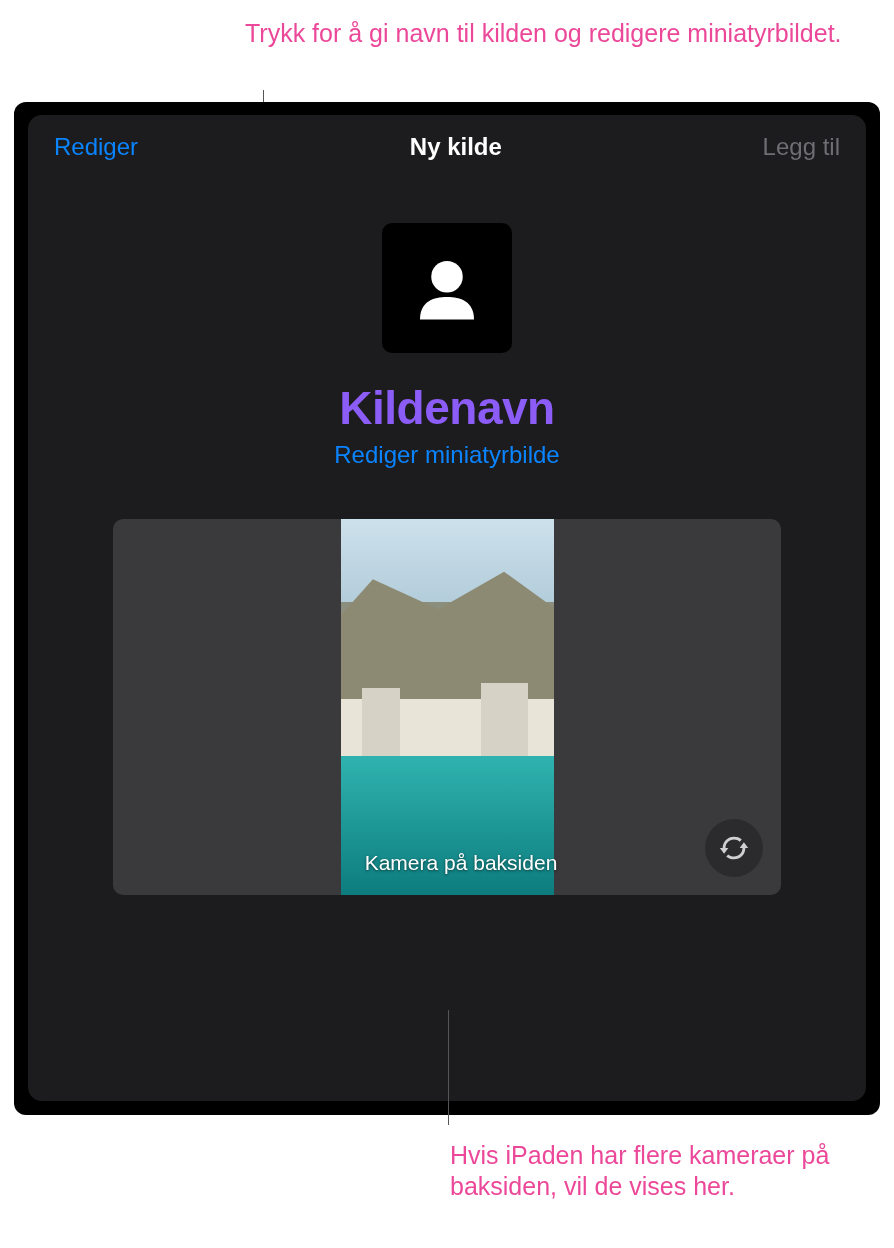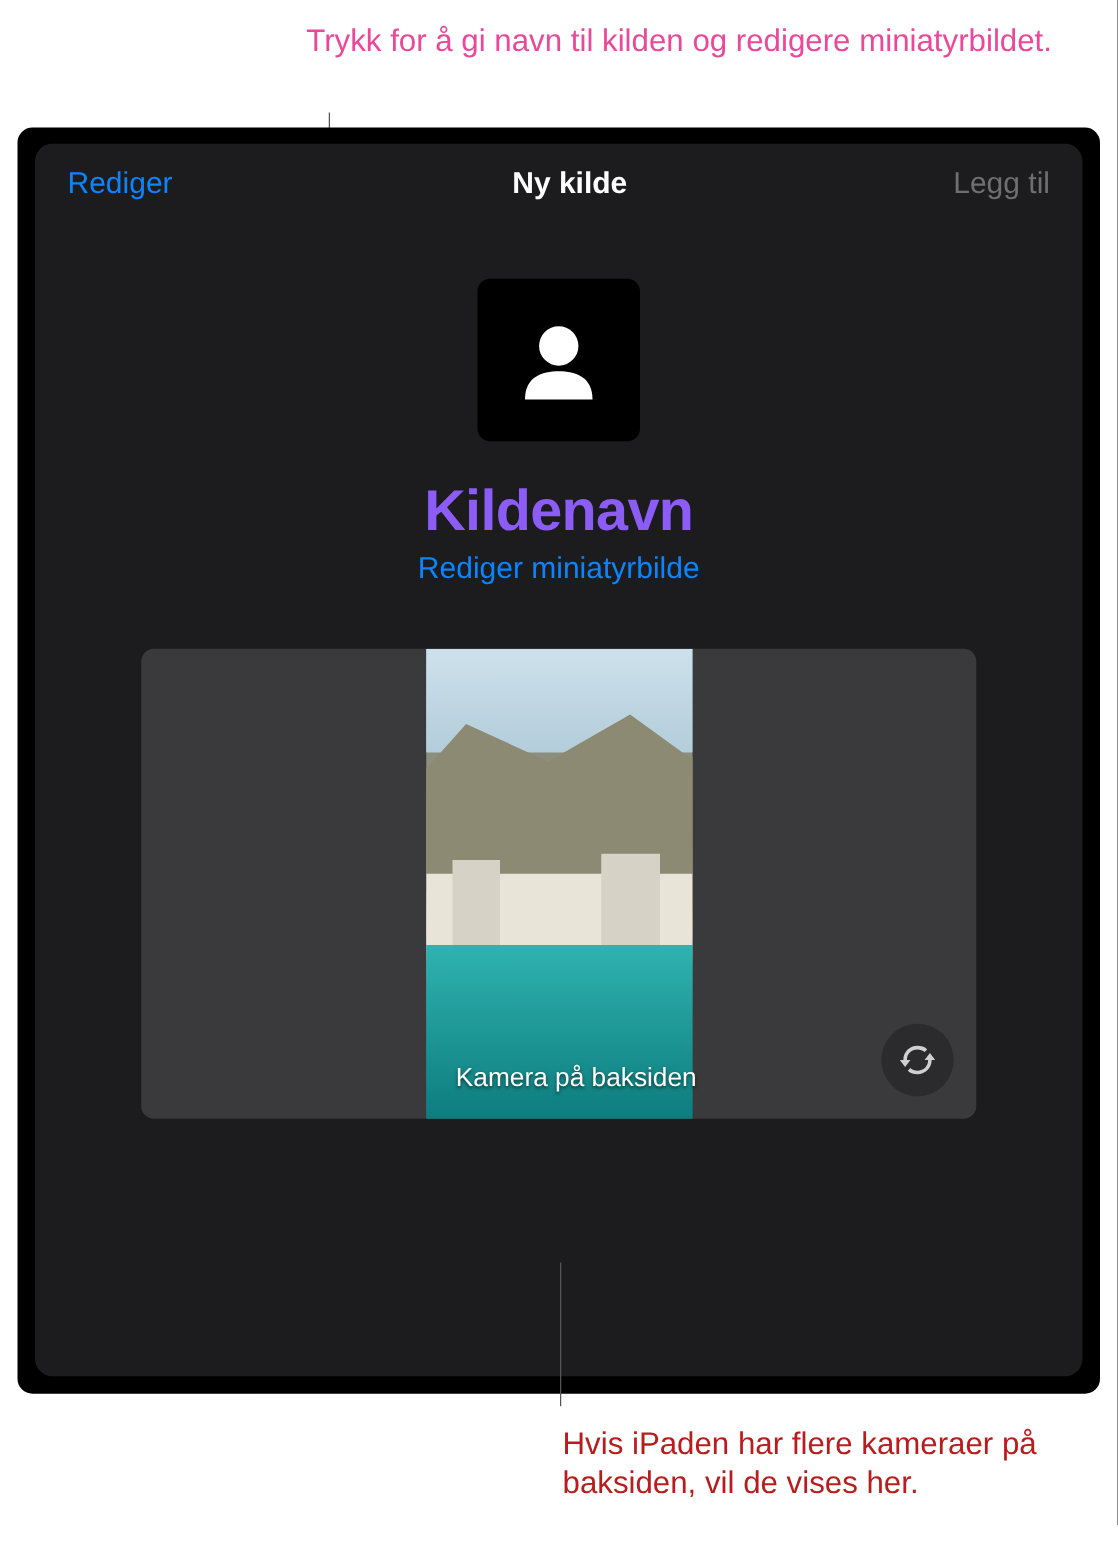--- a/index.html
+++ b/index.html
@@ -39,21 +39,21 @@
       border-left: 1px solid #555;
       border-top: 1px solid #555;
       border-bottom: 1px solid #555;
     }
     .callout-bottom {
       position: absolute;
       left: 450px;
       top: 1140px;
       font-size: 25px;
       line-height: 1.25;
-      color: #b91c1c;
+      color: #ec4899;
     }
     .callout-bottom-line {
       position: absolute;
       left: 448px;
       top: 1010px;
       width: 1px;
       height: 115px;
       background: #555;
     }
     .device-frame {

